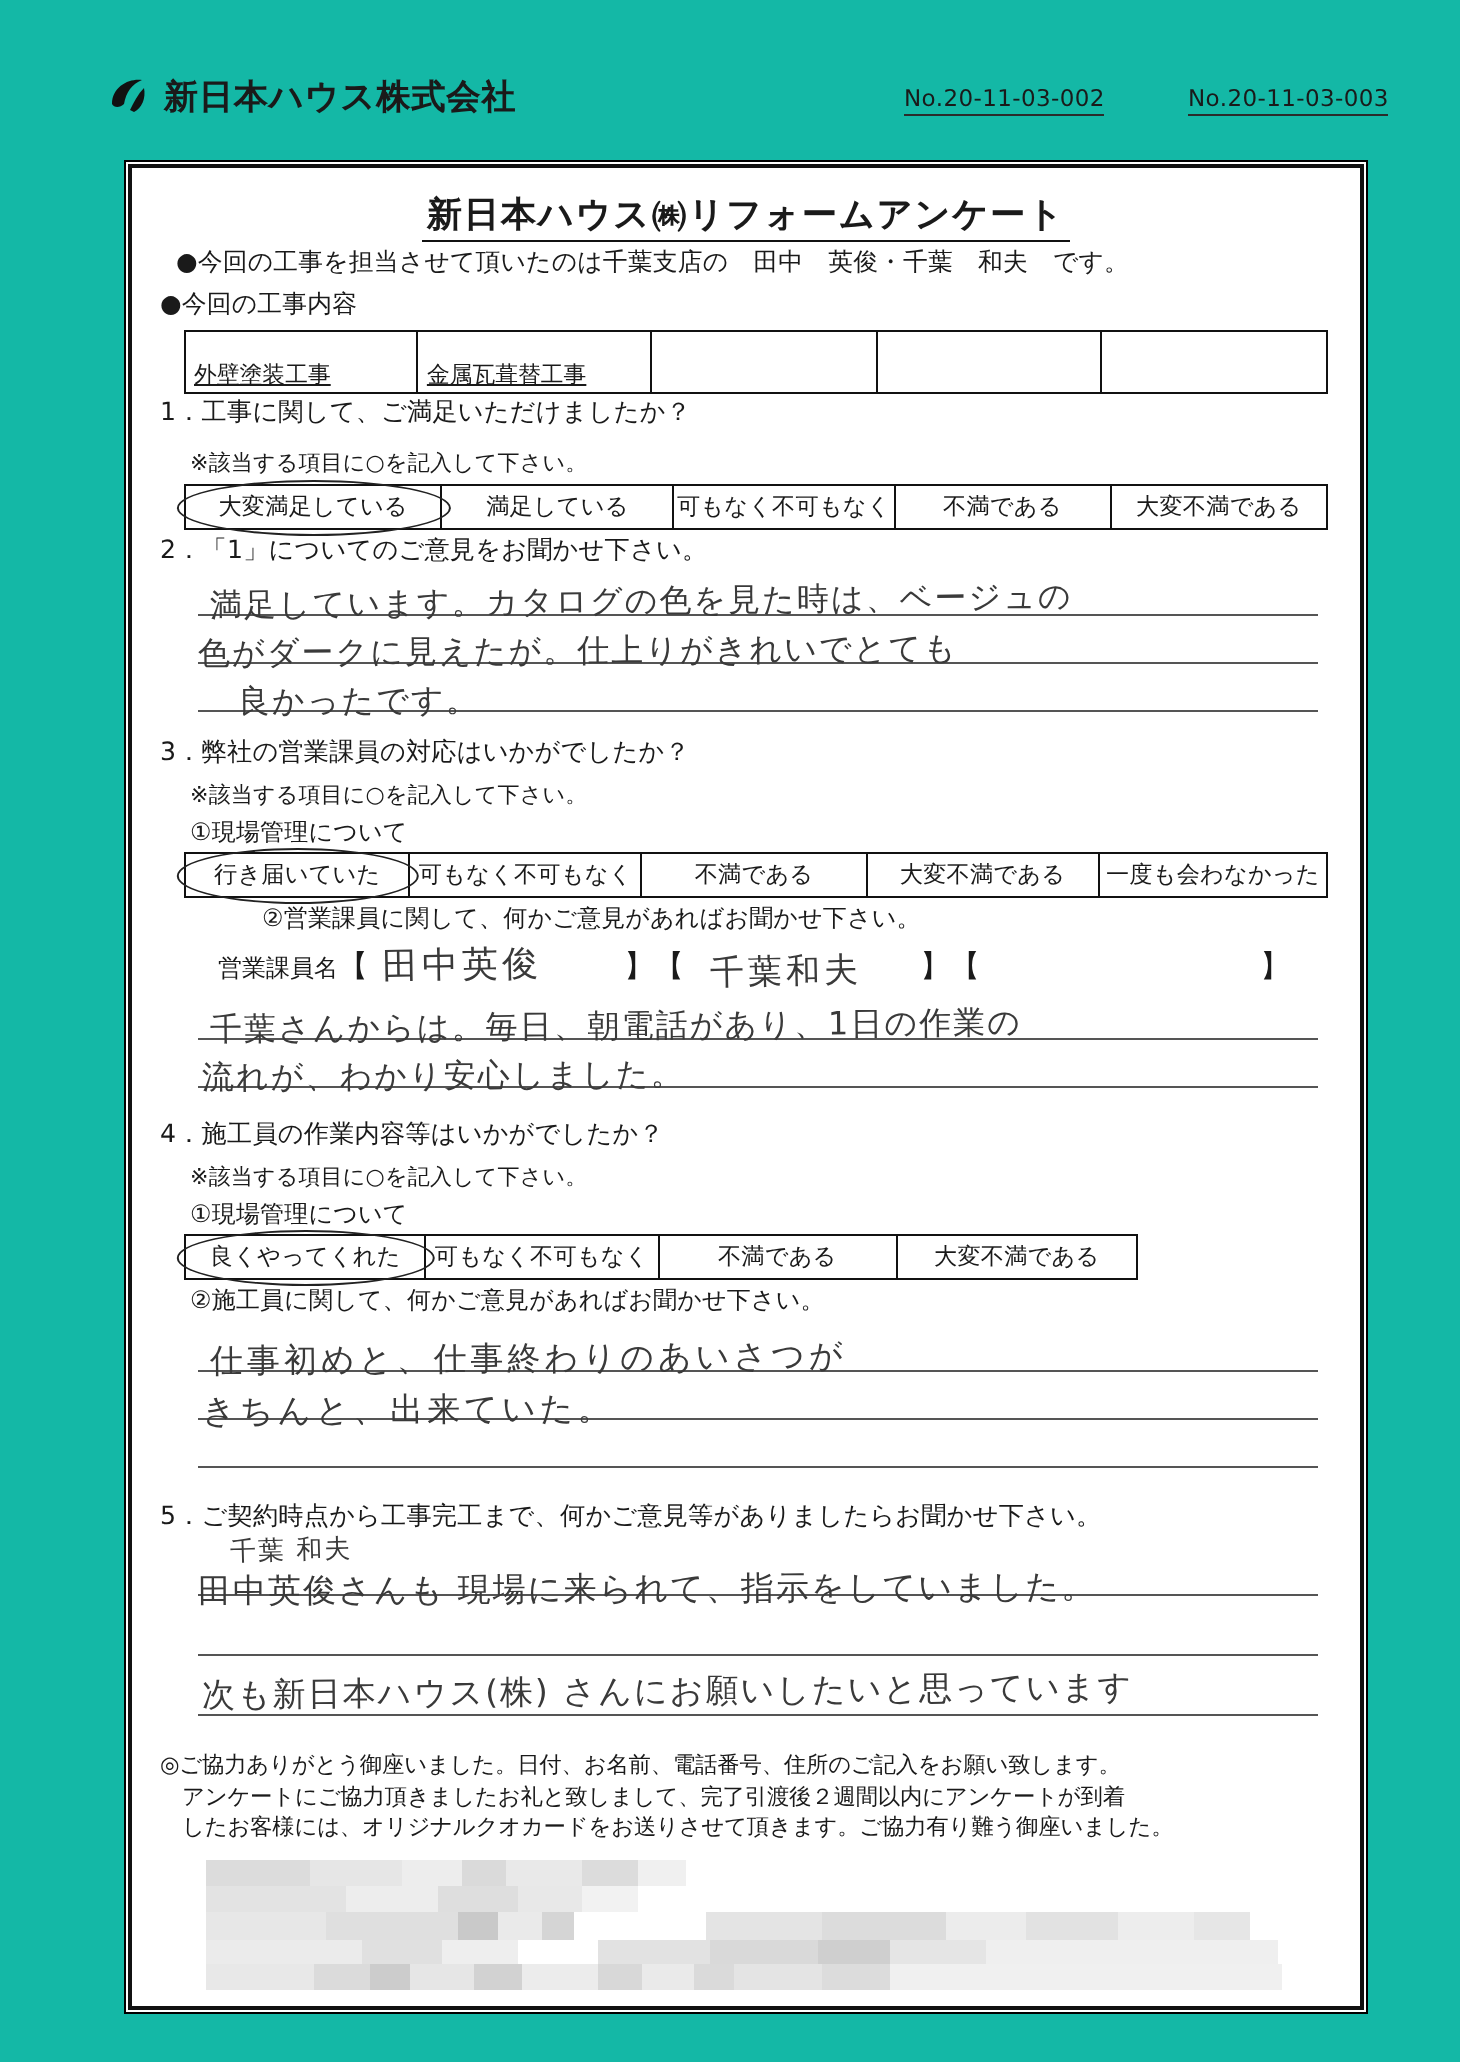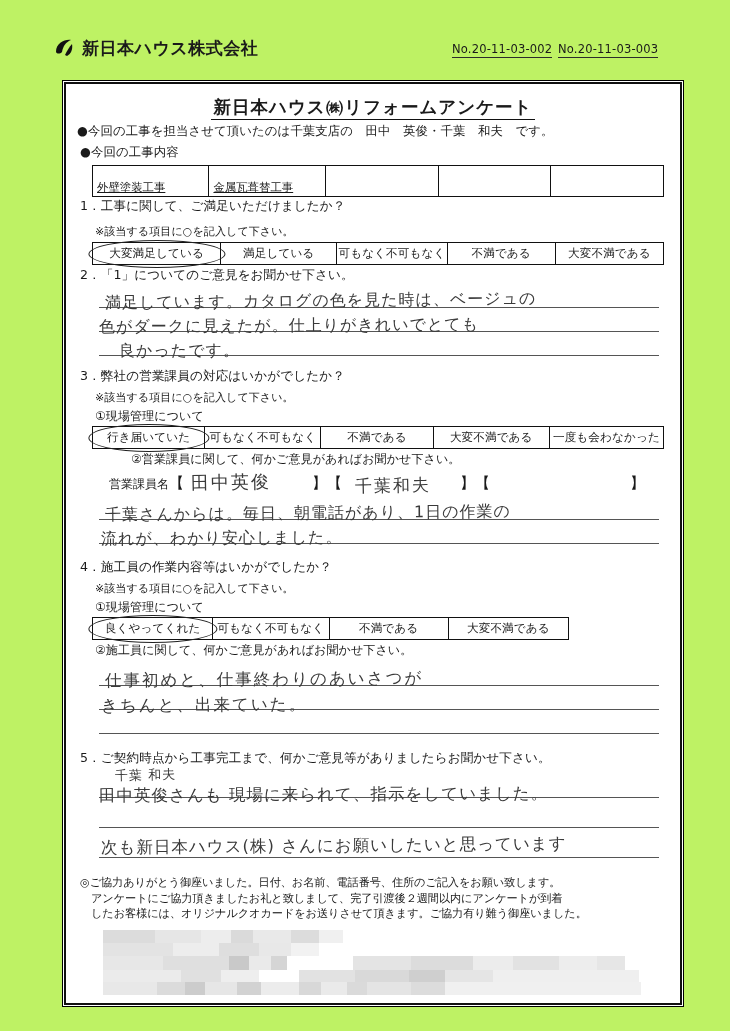--- a/index.html
+++ b/index.html
@@ -3,32 +3,32 @@
 <meta charset="utf-8">
 <style>
   html,body{margin:0;padding:0;background:#ffffff;}
   body{
     width:730px;height:1031px;
     font-family:"DejaVu Sans","Liberation Sans",sans-serif;
     color:#1a1a1a;
     position:relative;
     overflow:hidden;
   }
-  .page{position:absolute;inset:0;background:#bef264;}
+  .page{position:absolute;inset:0;background:#14b8a6;}
 
   
   .hdr{position:absolute;left:0;top:36px;width:730px;height:36px;}
   .logo-wrap{position:absolute;left:52px;top:0;display:flex;align-items:center;gap:6px;}
   .logo-mark{width:24px;height:24px;position:relative;}
   .logo-mark svg{display:block;}
   .logo-text{font-size:17px;font-weight:bold;letter-spacing:.5px;white-space:nowrap;}
   .refno{position:absolute;top:6px;font-size:11.5px;letter-spacing:.2px;
          border-bottom:1px solid #2b2b2b;padding-bottom:1px;white-space:nowrap;}
   .refno.a{left:452px;}
-  .refno.b{left:558px;}
+  .refno.b{left:594px;}
 
   
   .frame{
     position:absolute;left:62px;top:80px;width:620px;height:925px;
     border:1px solid #000;
     box-shadow:inset 0 0 0 1px #fff, inset 0 0 0 3px #111;
     background:#fff;
   }
   .frame-inner{position:absolute;inset:4px;}
 
@@ -102,21 +102,21 @@
     <div class="refno b">No.20-11-03-003</div>
   </div>
 
   <div class="frame">
     <div class="frame-inner">
 
       <div class="title">
         <span>新日本ハウス㈱リフォームアンケート</span>
       </div>
 
-      <div class="line" style="left:10px;top:38px;text-align:right;">●今回の工事を担当させて頂いたのは千葉支店の　田中　英俊・千葉　和夫　です。</div>
+      <div class="line" style="left:21px;top:38px;text-align:right;">●今回の工事を担当させて頂いたのは千葉支店の　田中　英俊・千葉　和夫　です。</div>
 
       <div class="line" style="left:13px;top:59px;">●今回の工事内容</div>
 
       <div class="worktbl" style="left:25px;top:80px;width:570px;">
         <div class="wcell" style="width:116px;">
           <u>外壁塗装工事</u>
           </div>
         <div class="wcell" style="width:116px;">
           <u>金属瓦葺替工事</u>
           </div>

